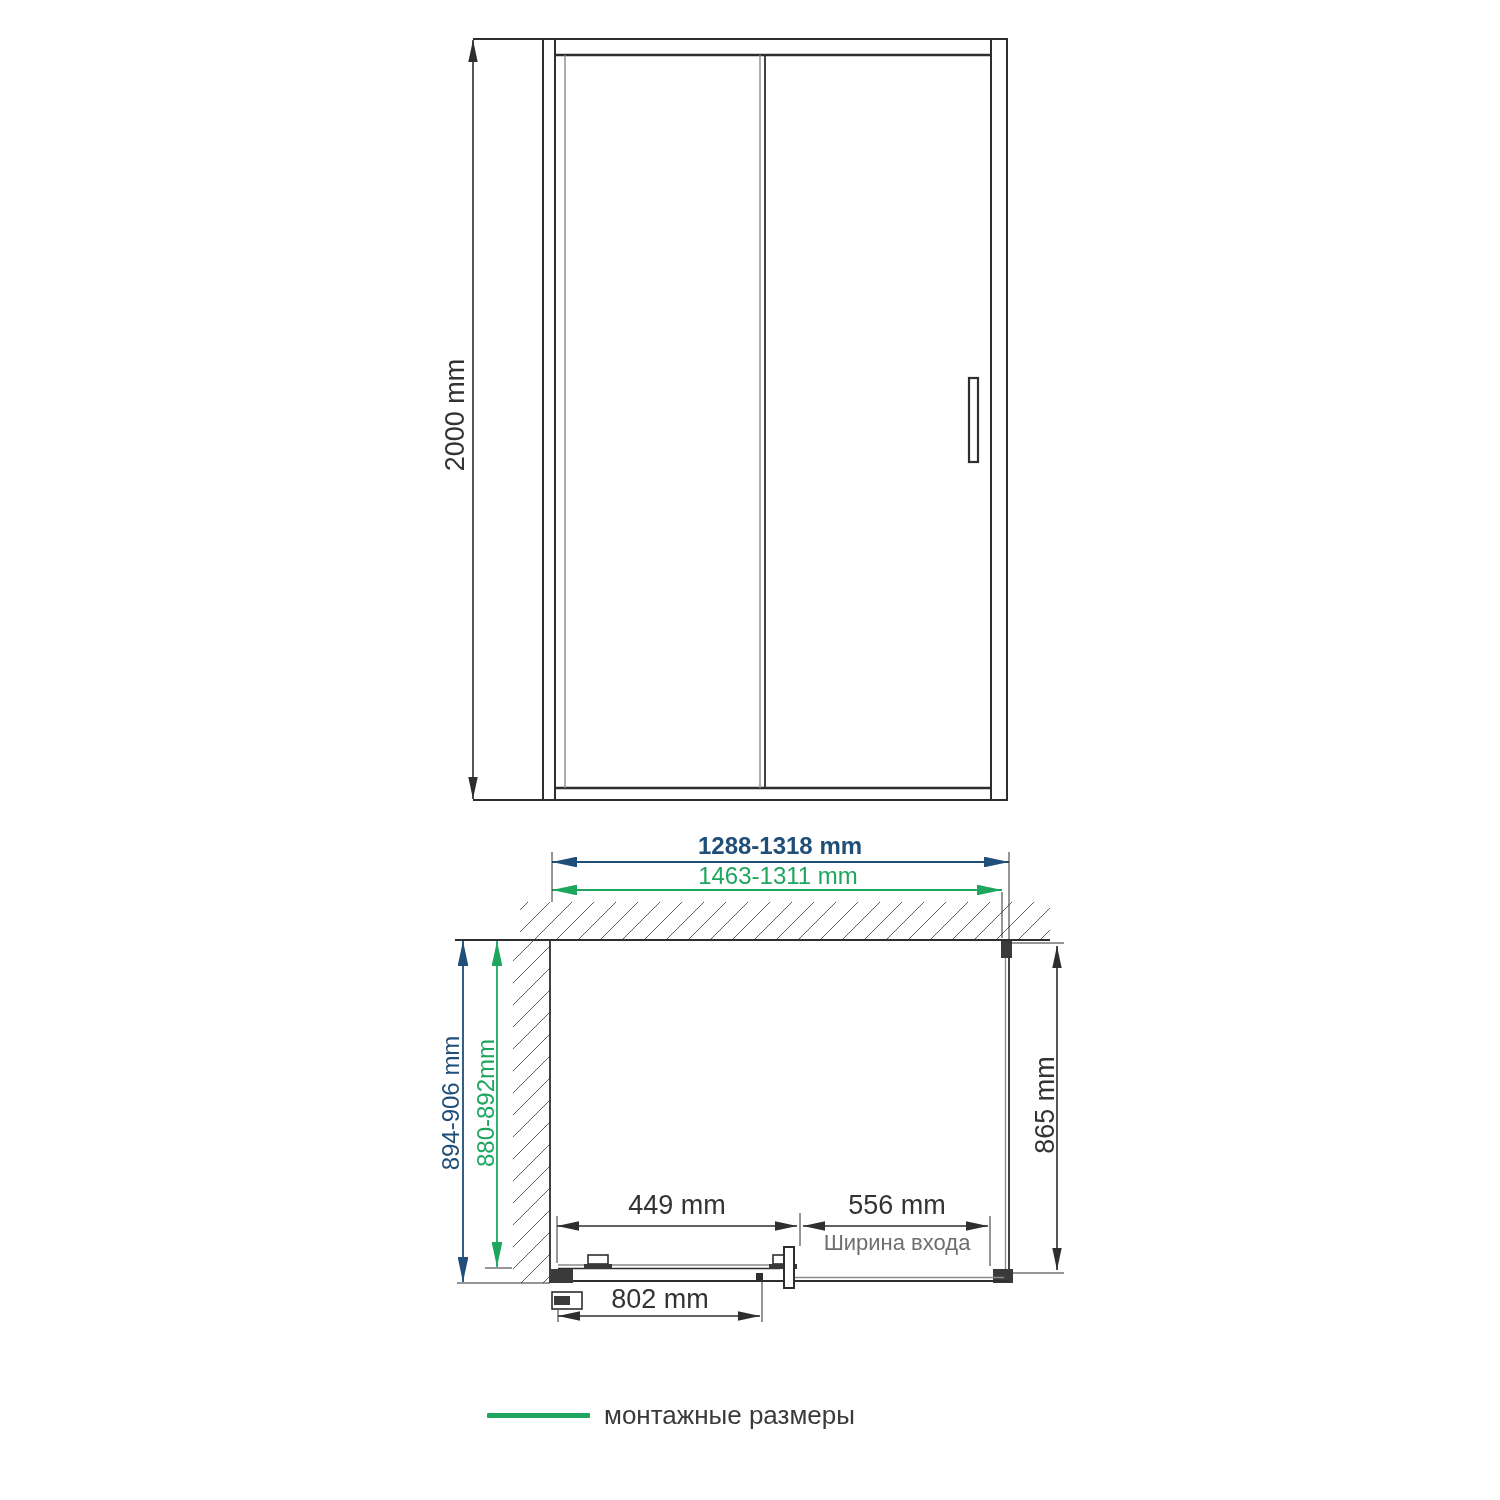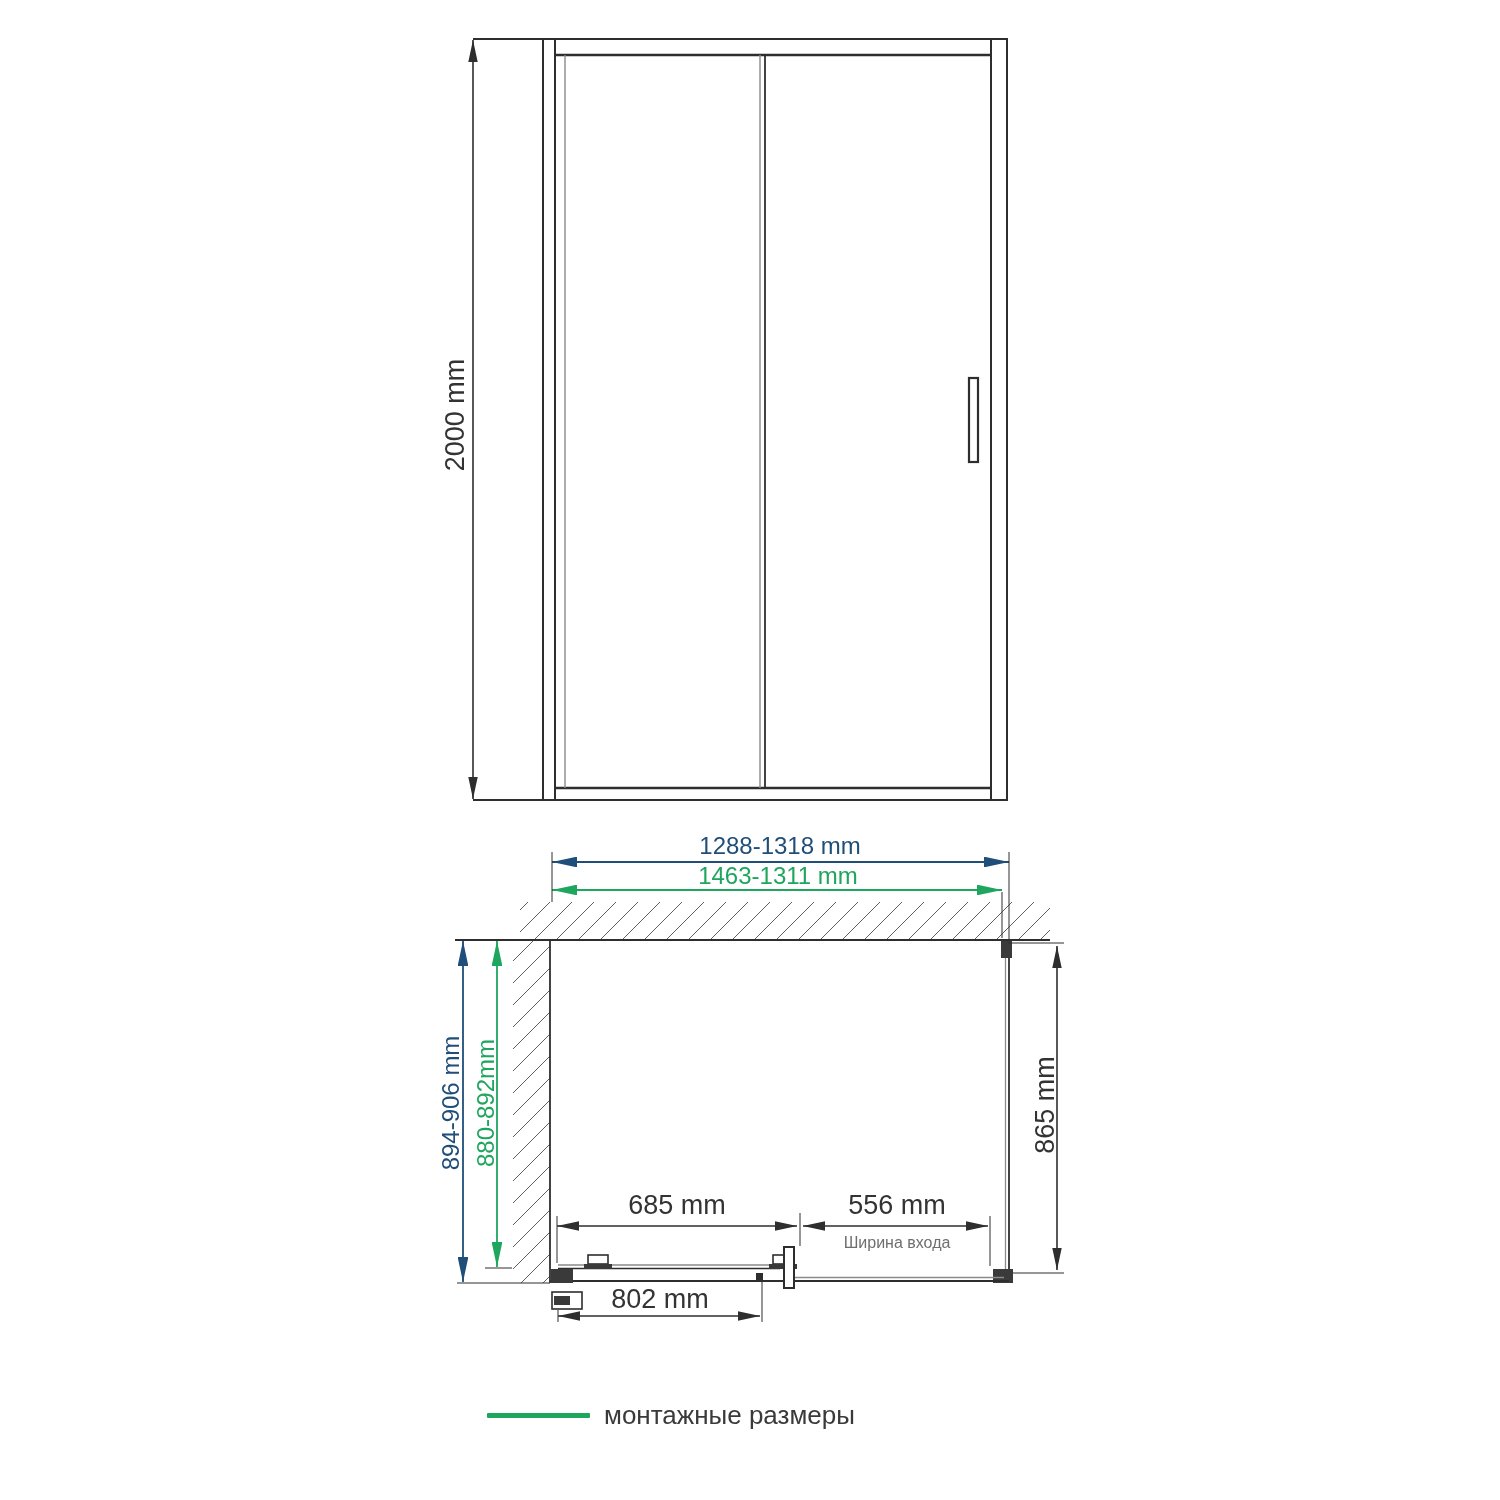--- a/index.html
+++ b/index.html
@@ -7,21 +7,21 @@
     position:relative; width:1500px; height:1500px; background:#ffffff;
     font-family:"Liberation Sans", sans-serif; color:#333;
     overflow:hidden;
   }
   svg.draw { position:absolute; left:0; top:0; }
   .lbl { position:absolute; white-space:nowrap; transform:translate(-50%,-50%); font-size:27px; color:#333; }
   .lbl.rot { transform:translate(-50%,-50%) rotate(-90deg); }
   .lbl.colored { font-size:24px; }
   .lbl.navy { color:var(--overall); }
   .lbl.green { color:var(--mounting); }
-  .lbl.caption { font-size:16px; color:var(--muted); }
+  .lbl.caption { font-size:22px; color:var(--muted); }
   .legend { position:absolute; left:487px; top:1400px;text-align:center; }
   .legend-row { display:flex; align-items:center; height:30px; }
   .legend-swatch { display:inline-block; width:103px; height:5px; border-radius:1px; }
   .legend-swatch.mounting { background:var(--mounting); }
   .legend-swatch.overall { background:var(--overall); }
   .legend-label { margin-left:14px; font-size:26px; color:#3a3a3a; line-height:30px; }
 </style>
 </head>
 <body>
 
@@ -112,31 +112,31 @@
       <line x1="990" y1="1216" x2="990" y2="1266" stroke-width="1"></line>
 
       <line x1="558" y1="1316" x2="760" y2="1316" stroke-width="1.6" marker-start="url(#m-dark)" marker-end="url(#m-dark)"></line>
       <line x1="762" y1="1277" x2="762" y2="1322" stroke-width="1"></line>
       <line x1="558" y1="1310" x2="558" y2="1322" stroke-width="1"></line>
     </g>
   </svg>
 
   <div class="lbl rot" style="left:455px; top:415px;">2000 mm</div>
 
-  <div class="lbl colored navy" style="left:780px; top:846px;">1288-1318 mm</div>
+  <div class="lbl colored navy" style="left:780px; top:846px;font-weight:bold;">1288-1318 mm</div>
 
   <div class="lbl colored green" style="left:778px; top:876px;">1463-1311 mm</div>
 
   <div class="lbl colored navy rot" style="left:451px; top:1103px;">894-906 mm</div>
 
   <div class="lbl colored green rot" style="left:486px; top:1103px;">880-892mm</div>
 
   <div class="lbl rot" style="left:1045px; top:1105px;">865 mm</div>
 
-  <div class="lbl" style="left:677px; top:1205px;">685 mm</div>
+  <div class="lbl" style="left:677px; top:1205px;">449 mm</div>
 
   <div class="lbl" style="left:897px; top:1205px;text-align:right;">556 mm</div>
 
   <div class="lbl caption" style="left:897px; top:1243px;">Ширина входа</div>
 
   <div class="lbl" style="left:660px; top:1299px;">802 mm</div>
 
   <div class="legend">
     <div class="legend-row">
       <span class="legend-swatch mounting"></span>

